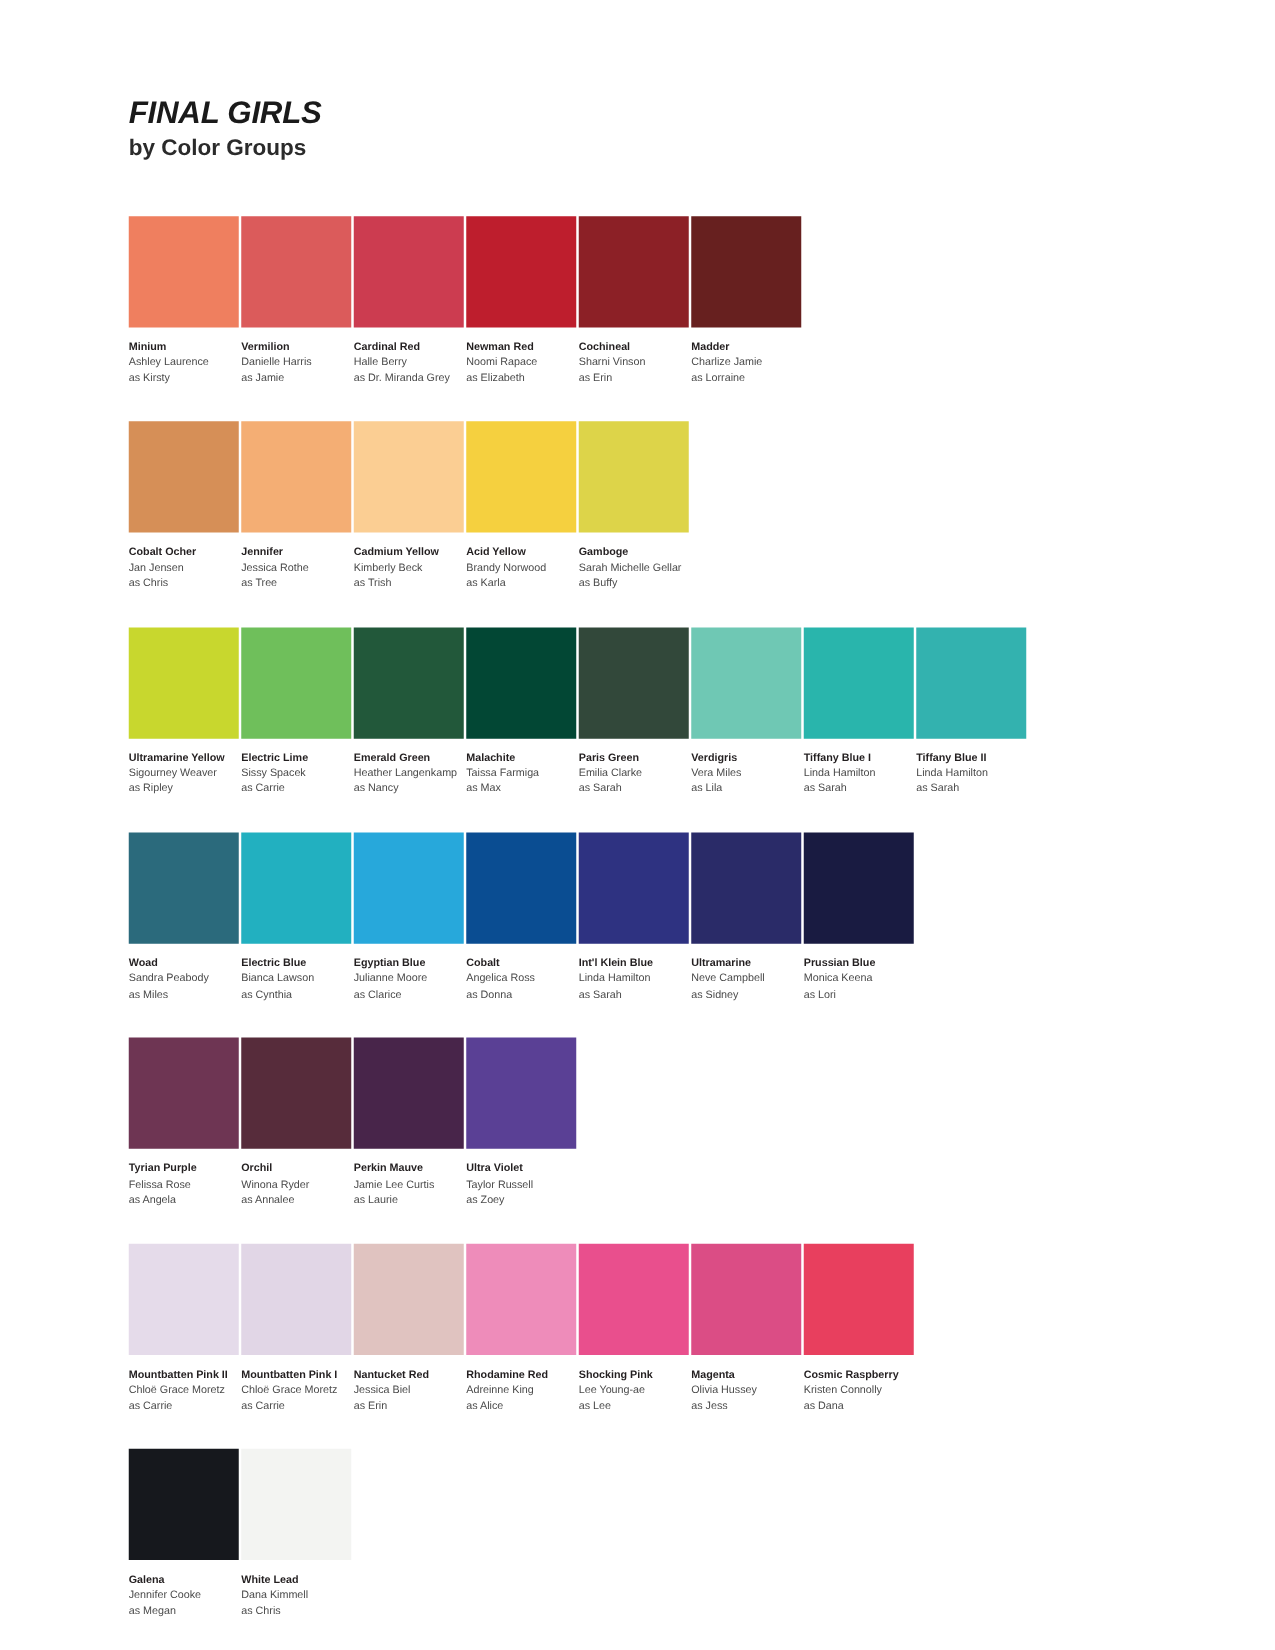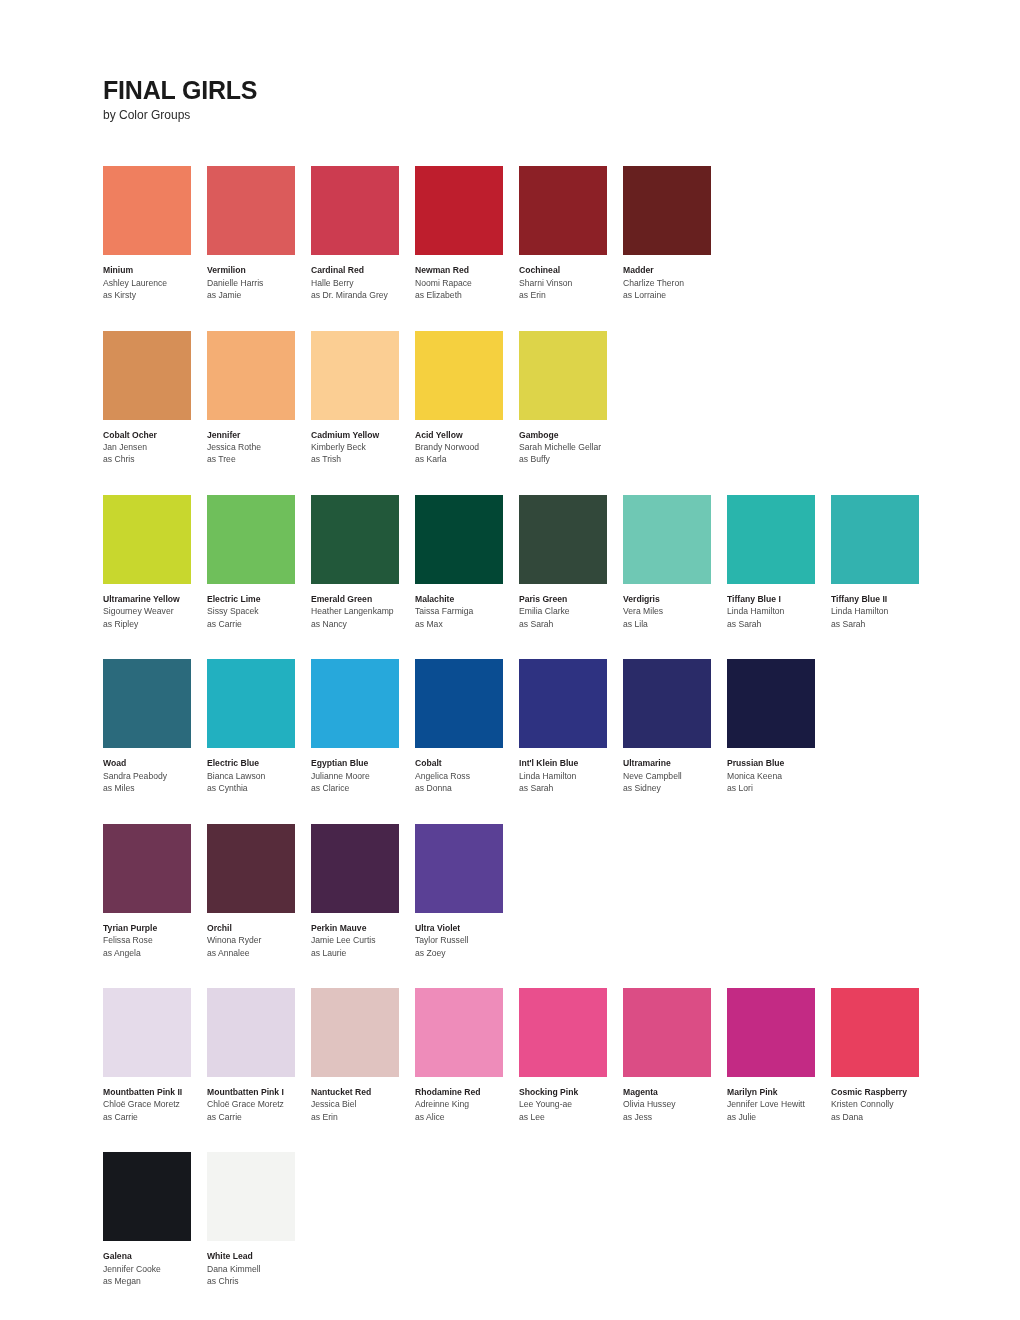--- a/index.html
+++ b/index.html
@@ -24,39 +24,40 @@
   .header {
     margin: 0 0 0 0;
   }
   .title {
     font-size: 25px;
     font-weight: bold;
     letter-spacing: -0.2px;
     line-height: 1.0;
     margin: 0;
     color: #1a1a1a;
+    font-style: italic;
   }
   .subtitle {
-    font-size: 12px;
-    font-weight: normal;
+    font-size: 18px;
+    font-weight: bold;
     line-height: 1.1;
     margin: 6px 0 0 0;
     color: #2b2b2b;
   }
   .grid {
     margin-top: 44px;
   }
   .row {
     display: flex;
     flex-direction: row;
     align-items: flex-start;
     margin-bottom: 0;
   }
   .cell {
-    width: 104px;
+    width: 90px;
     margin-right: 0;
     box-sizing: border-box;
   }
   .swatch {
     width: 88px;
     height: 89px;
     display: block;
   }
   .cell-text {
     margin-top: 9px;
@@ -134,21 +135,21 @@
           <div class="cell-text">
             <div class="c-name">Cochineal</div>
             <div class="c-actor">Sharni Vinson</div>
             <div class="c-role">as Erin</div>
           </div>
         </div>
         <div class="cell">
           <div class="swatch" style="background-color: rgb(103, 32, 31);"></div>
           <div class="cell-text">
             <div class="c-name">Madder</div>
-            <div class="c-actor">Charlize Theron</div>
+            <div class="c-actor">Charlize Jamie</div>
             <div class="c-role">as Lorraine</div>
           </div>
         </div>
       </div>
       <div class="row-gap"></div>
       <div class="row">
         <div class="cell">
           <div class="swatch" style="background-color: rgb(214, 143, 87);"></div>
           <div class="cell-text">
             <div class="c-name">Cobalt Ocher</div>
@@ -391,28 +392,20 @@
             <div class="c-actor">Lee Young-ae</div>
             <div class="c-role">as Lee</div>
           </div>
         </div>
         <div class="cell">
           <div class="swatch" style="background-color: rgb(219, 77, 133);"></div>
           <div class="cell-text">
             <div class="c-name">Magenta</div>
             <div class="c-actor">Olivia Hussey</div>
             <div class="c-role">as Jess</div>
-          </div>
-        </div>
-        <div class="cell">
-          <div class="swatch" style="background-color: rgb(195, 42, 132);"></div>
-          <div class="cell-text">
-            <div class="c-name">Marilyn Pink</div>
-            <div class="c-actor">Jennifer Love Hewitt</div>
-            <div class="c-role">as Julie</div>
           </div>
         </div>
         <div class="cell">
           <div class="swatch" style="background-color: rgb(232, 63, 94);"></div>
           <div class="cell-text">
             <div class="c-name">Cosmic Raspberry</div>
             <div class="c-actor">Kristen Connolly</div>
             <div class="c-role">as Dana</div>
           </div>
         </div>

